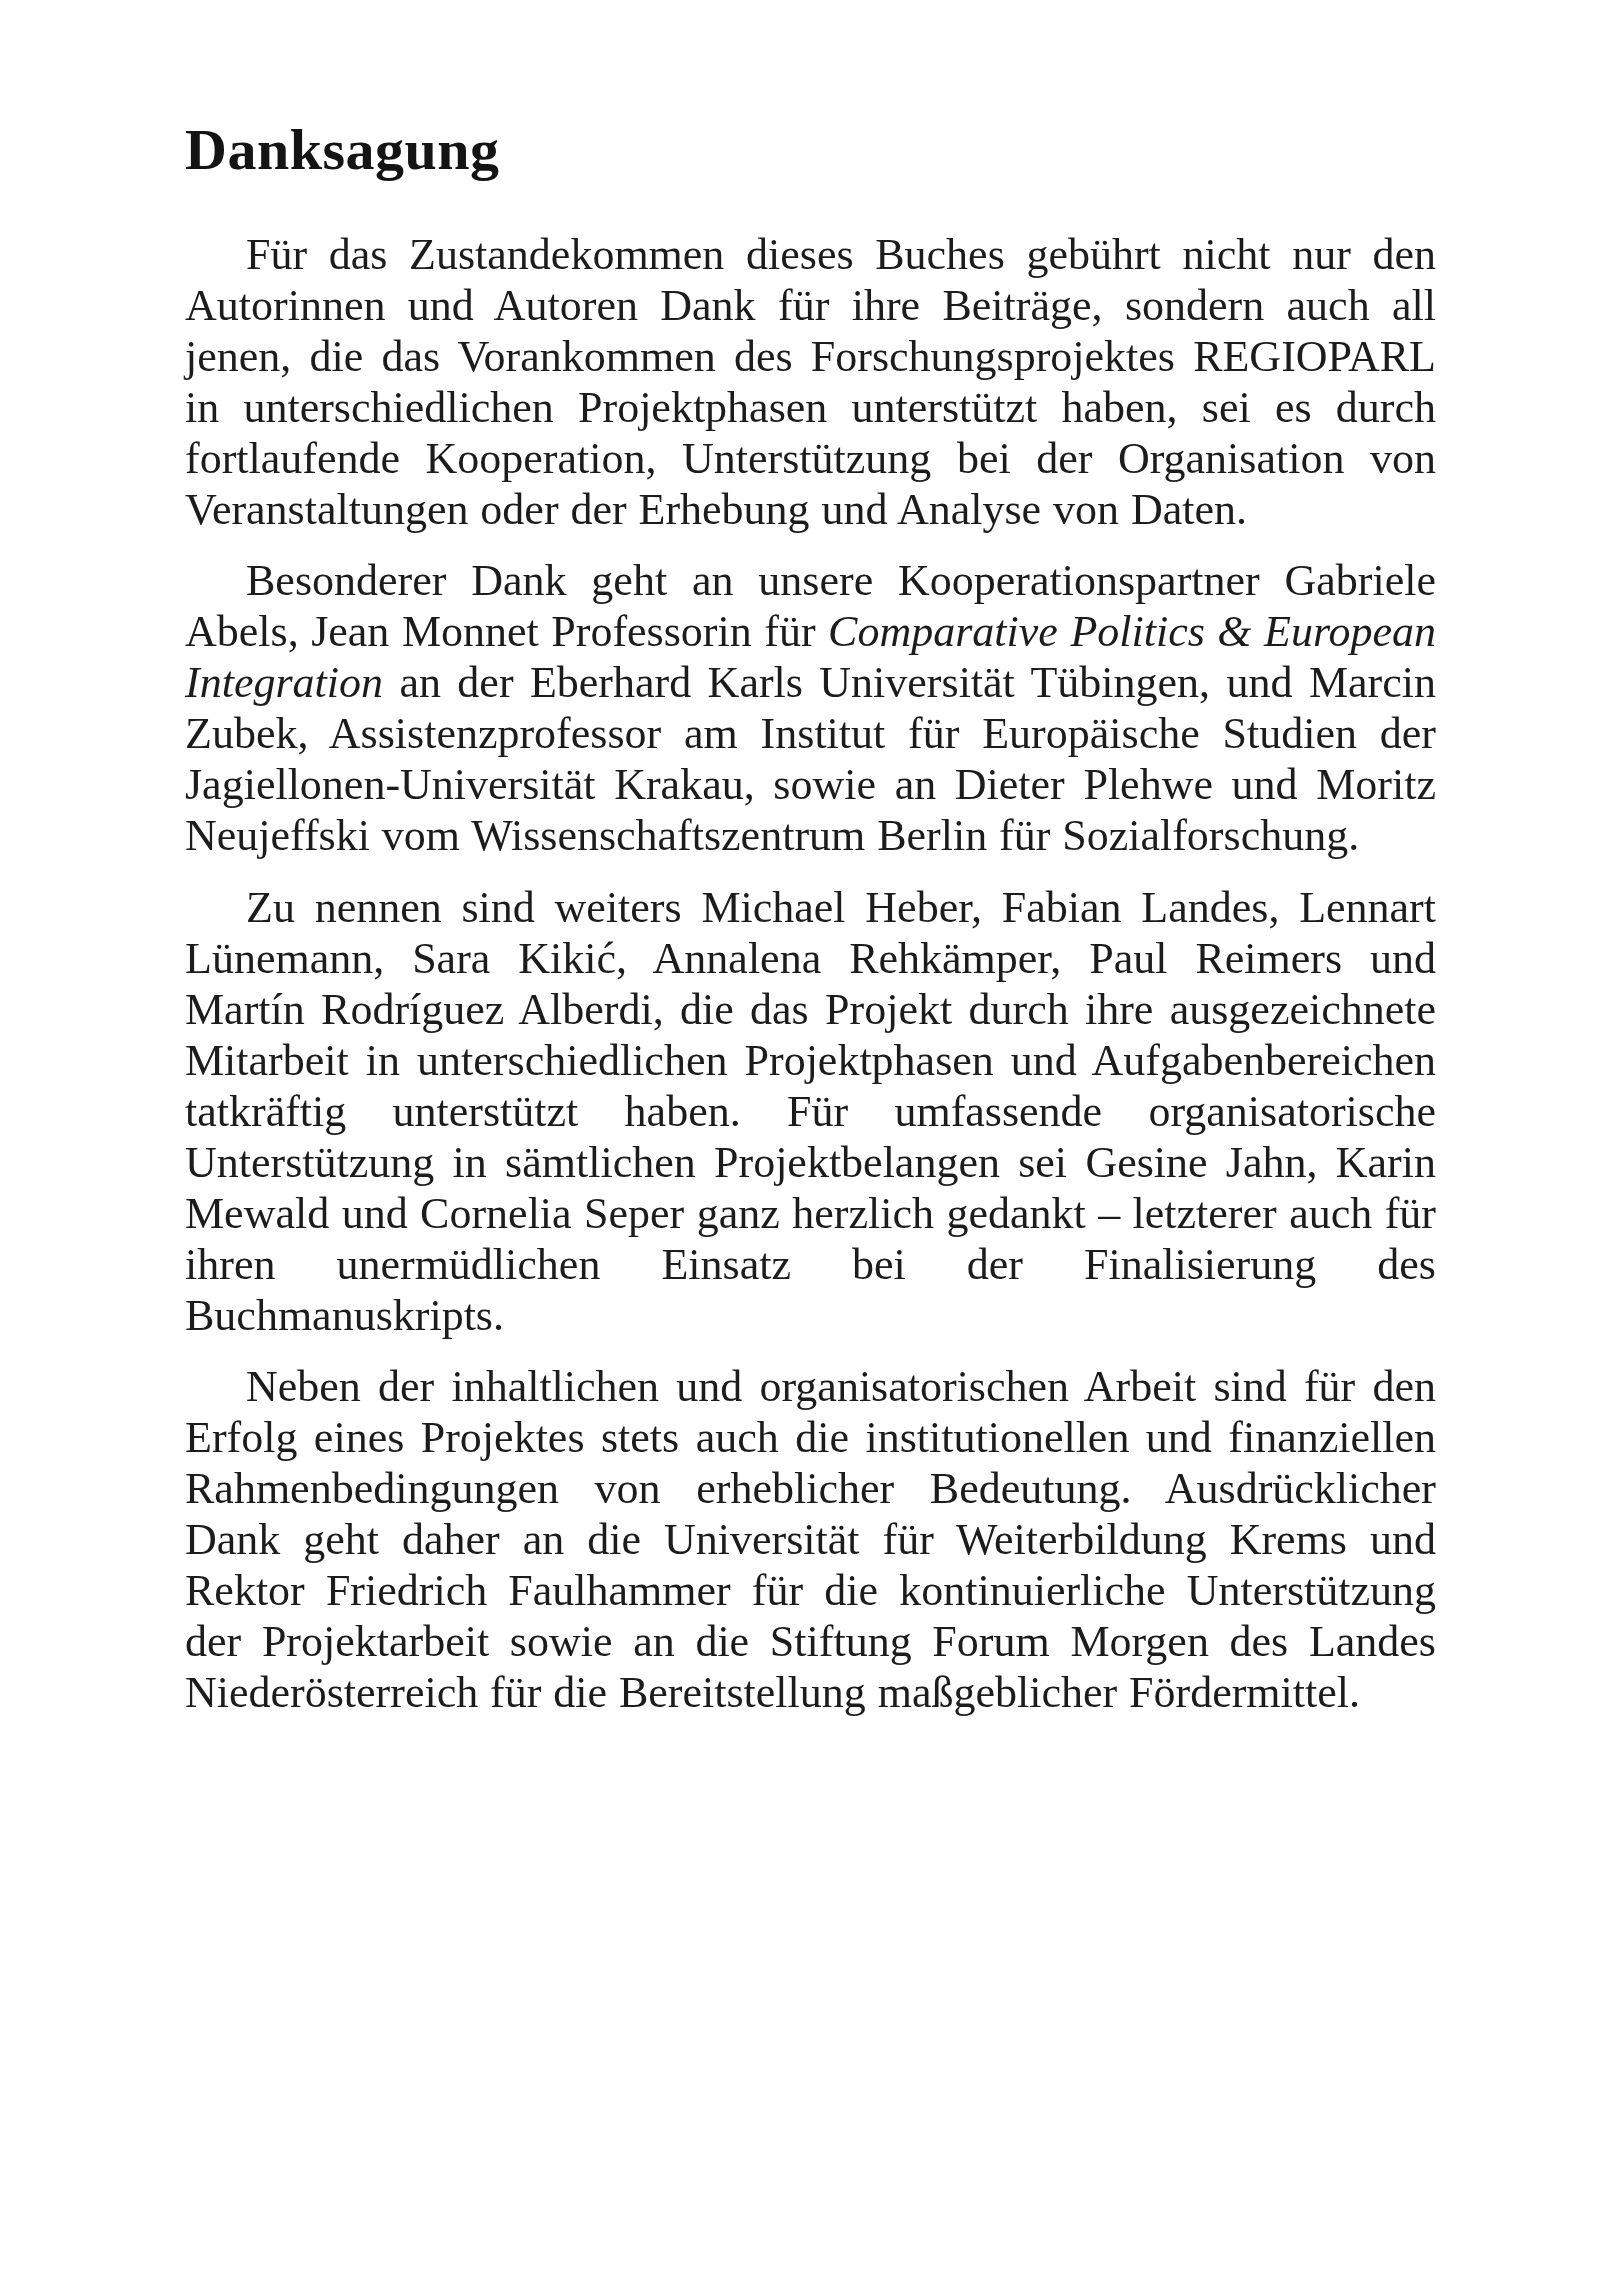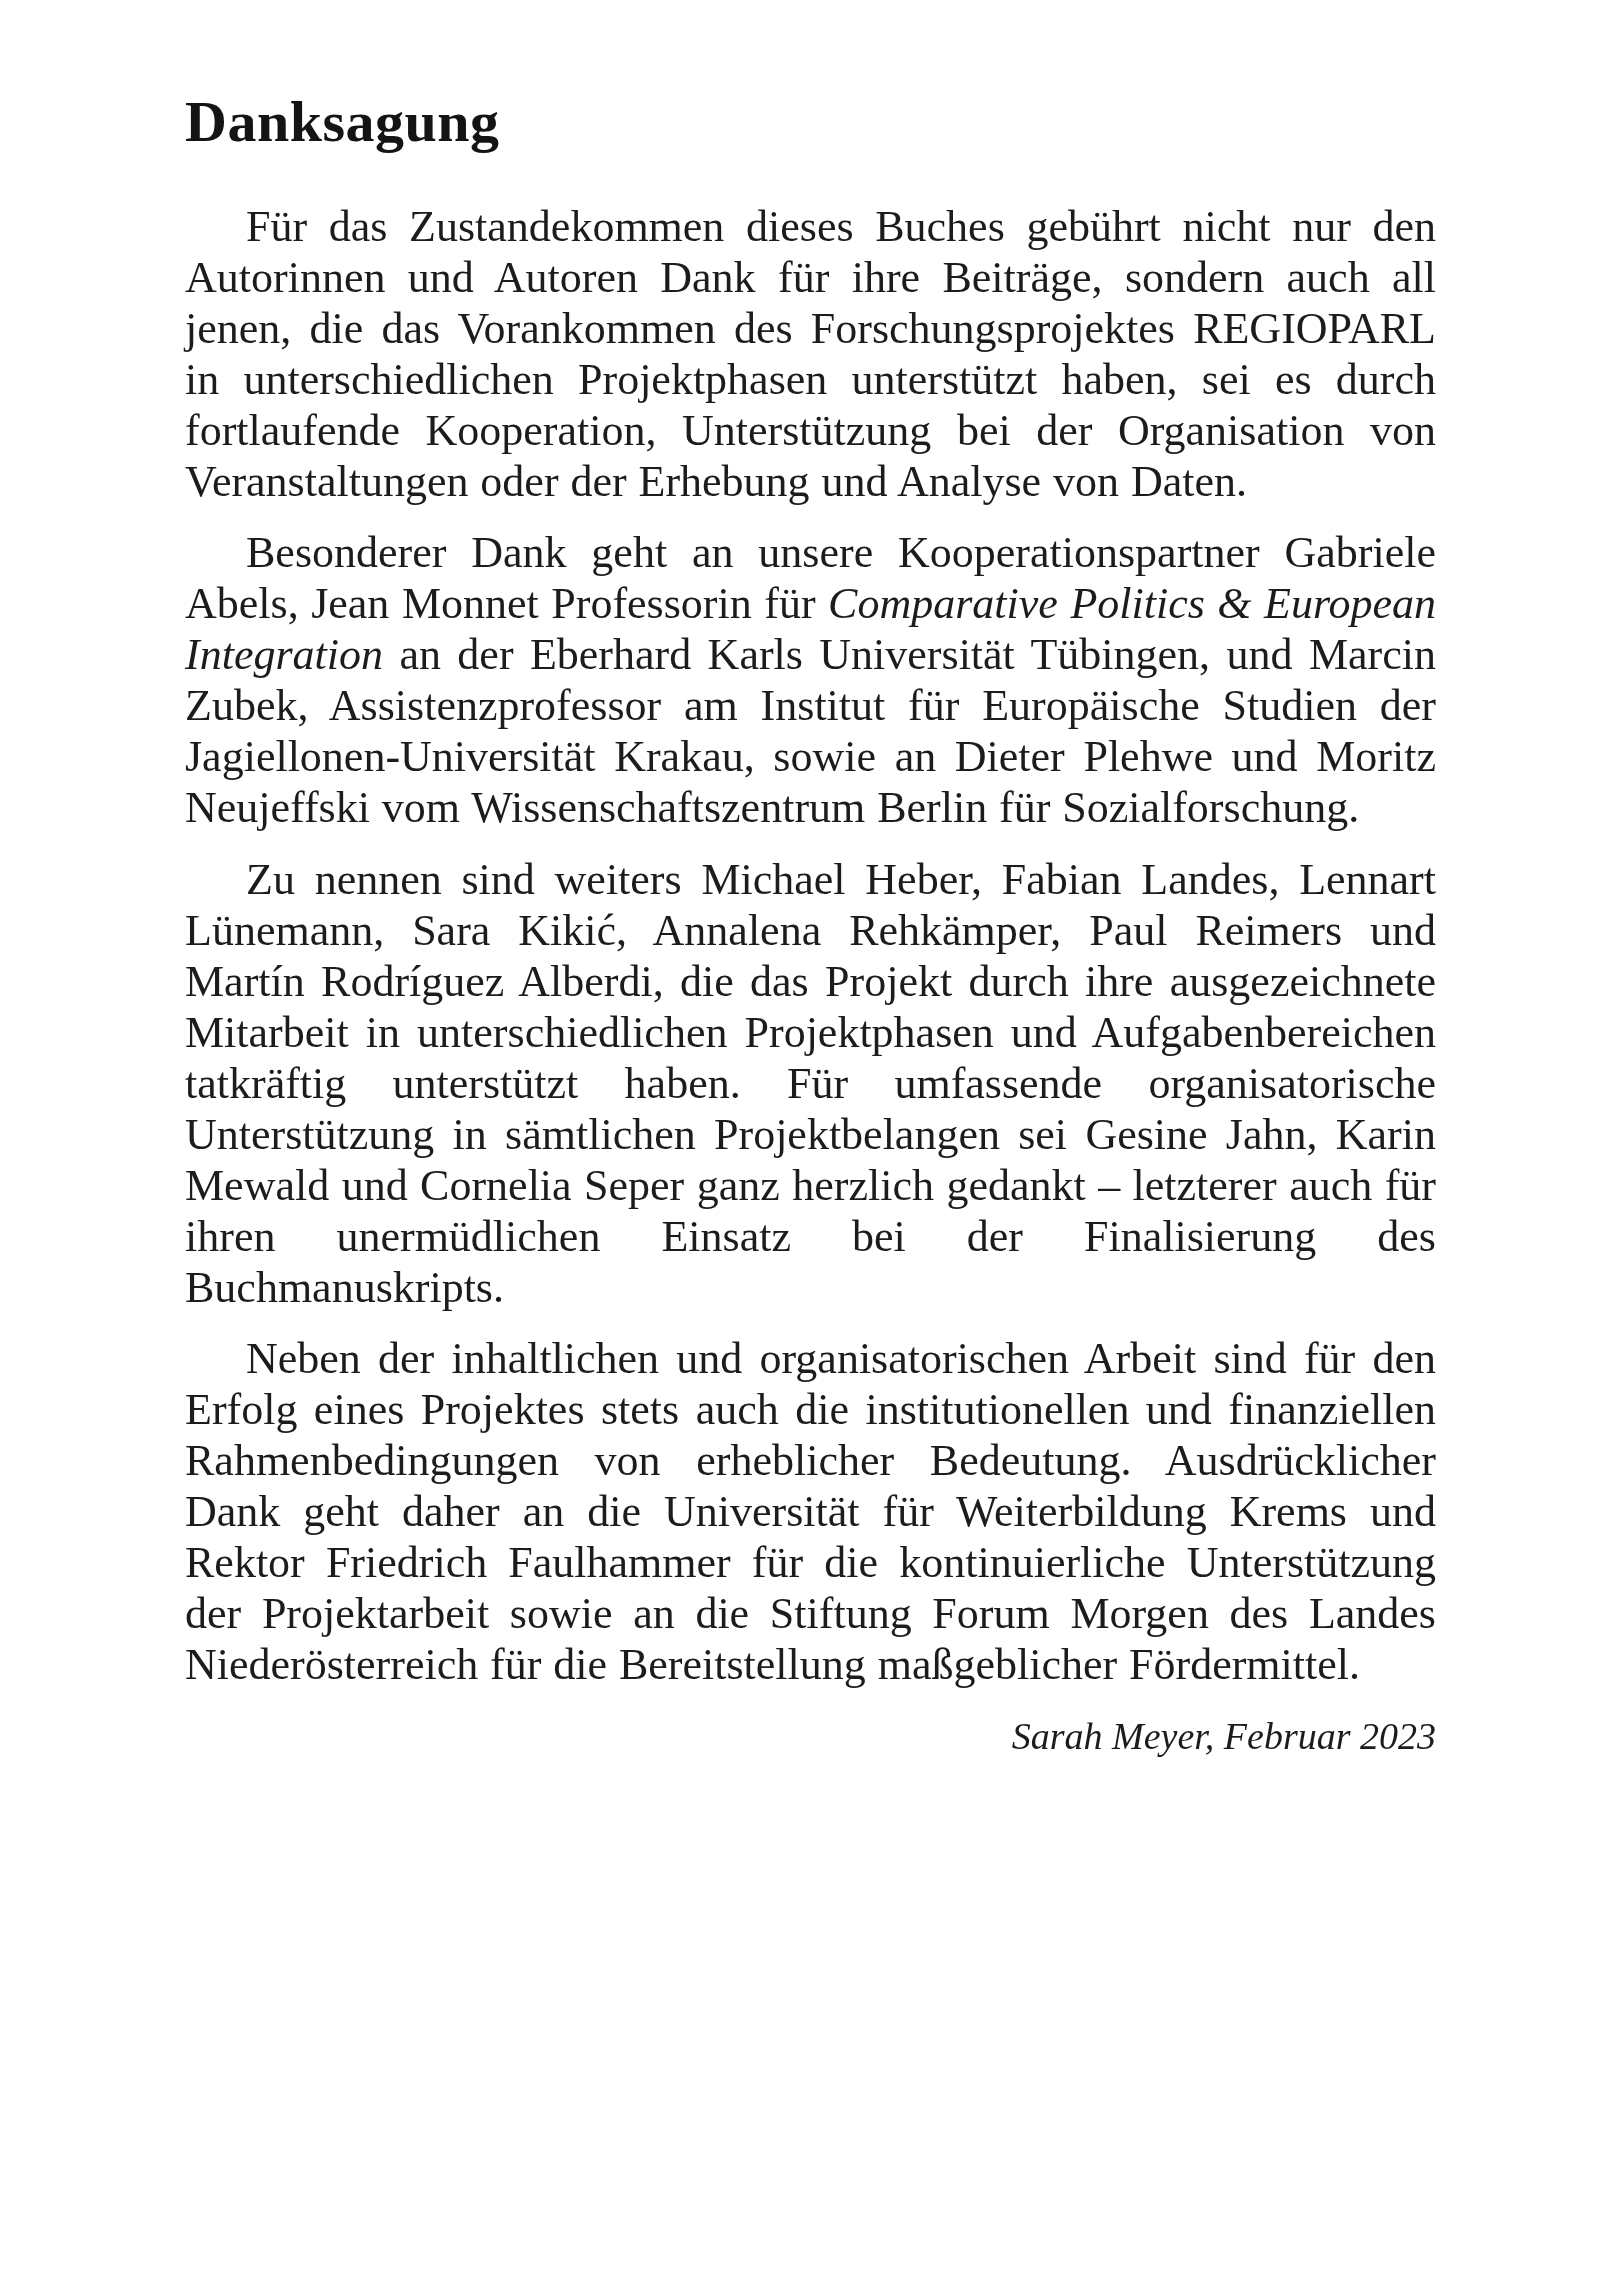--- a/index.html
+++ b/index.html
@@ -8,21 +8,21 @@
     background: #ffffff;
   }
 
   .page {
     position: relative;
     width: 1617px;
     height: 1972px;
     background: #ffffff;
     color: #1c1c1c;
     font-family: "Liberation Serif", "DejaVu Serif", serif;
-    padding: 88px 181px 0 185px;
+    padding: 116px 181px 0 185px;
     overflow: hidden;
   }
 
   .page-title {
     font-size: 58px;
     font-weight: 700;
     letter-spacing: 0.5px;
     color: #141414;
     margin-bottom: 46px;
   }
@@ -59,16 +59,15 @@
 
   <p class="para">Für das Zustandekommen dieses Buches gebührt nicht nur den Autorinnen und Autoren Dank für ihre Beiträge, sondern auch all jenen, die das Vorankommen des Forschungsprojektes REGIOPARL in unterschiedlichen Projektphasen unterstützt haben, sei es durch fortlaufende Kooperation, Unterstützung bei der Organisation von Veranstaltungen oder der Erhebung und Analyse von Daten.</p>
 
   <p class="para"><span>Besonderer Dank geht an unsere Kooperationspartner Gabriele Abels, Jean Monnet Professorin für </span><em>Comparative Politics &amp; European Integration</em><span> an der Eberhard Karls Universität Tübingen, und Marcin Zubek, Assistenzprofessor am Institut für Europäische Studien der Jagiellonen-Universität Krakau, sowie an Dieter Plehwe und Moritz Neujeffski vom Wissenschaftszentrum Berlin für Sozialforschung.</span></p>
 
   <p class="para">Zu nennen sind weiters Michael Heber, Fabian Landes, Lennart Lünemann, Sara Kikić, Annalena Rehkämper, Paul Reimers und Martín Rodríguez Alberdi, die das Projekt durch ihre ausgezeichnete Mitarbeit in unterschiedlichen Projektphasen und Aufgabenbereichen tatkräftig unterstützt haben. Für umfassende organisatorische Unterstützung in sämtlichen Projektbelangen sei Gesine Jahn, Karin Mewald und Cornelia Seper ganz herzlich gedankt – letzterer auch für ihren unermüdlichen Einsatz bei der Finalisierung des Buchmanuskripts.</p>
 
   <p class="para">Neben der inhaltlichen und organisatorischen Arbeit sind für den Erfolg eines Projektes stets auch die institutionellen und finanziellen Rahmenbedingungen von erheblicher Bedeutung. Ausdrücklicher Dank geht daher an die Universität für Weiterbildung Krems und Rektor Friedrich Faulhammer für die kontinuierliche Unterstützung der Projektarbeit sowie an die Stiftung Forum Morgen des Landes Niederösterreich für die Bereitstellung maßgeblicher Fördermittel.</p>
 
 
-  <p class="signature">Sarah Meyer, Februar 2023</p>
 
 </main>
 
 
 </body></html>

